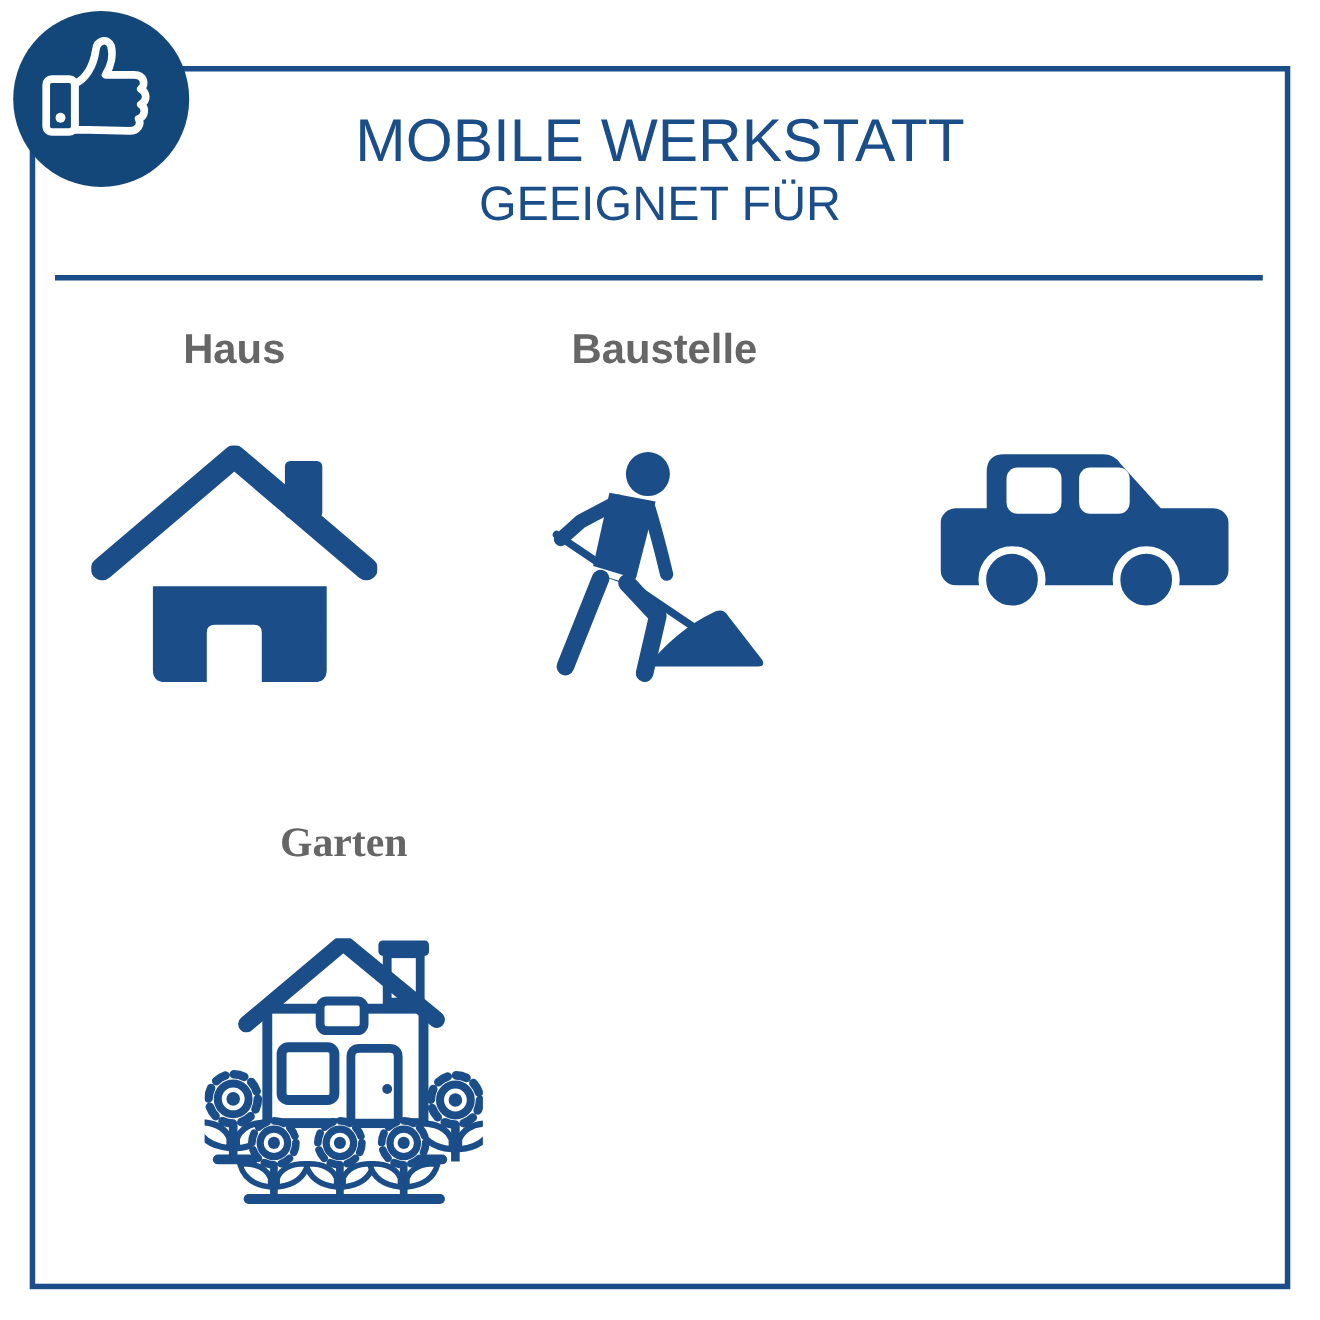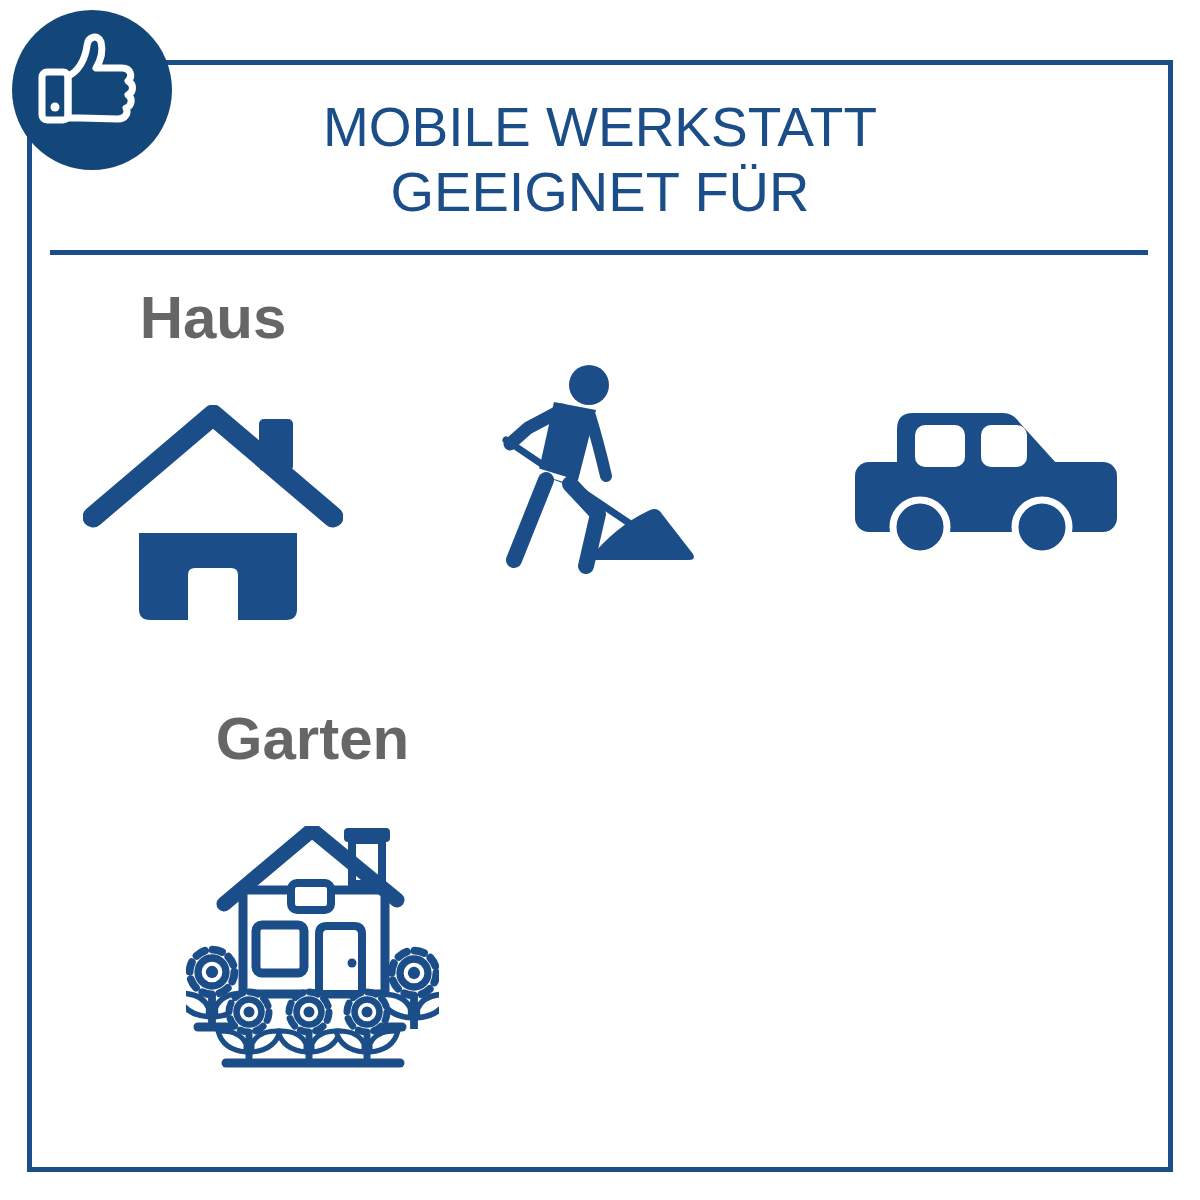--- a/index.html
+++ b/index.html
@@ -12,39 +12,39 @@
     border:5px solid var(--primary-blue,#1b4d88); box-sizing:border-box; background:#fff;
   }
   .badge { position:absolute; left:10px; top:8px; width:164px; height:164px; }
   .title {
     position:absolute; left:4px; top:100px; width:1192px; text-align:center;
     font-size:55px; font-weight:normal; letter-spacing:0px;
     color:var(--primary-blue,#1b4d88); line-height:1;
   }
   .subtitle {
     position:absolute; left:0; top:164px; width:1200px; text-align:center;
-    font-size:56px; font-weight:normal; color:var(--primary-blue,#1b4d88); line-height:1;
+    font-size:44px; font-weight:normal; color:var(--primary-blue,#1b4d88); line-height:1;
   }
   .divider {
     position:absolute; left:50px; top:250px; width:1098px; height:5px;
     background:var(--primary-blue,#1b4d88);
   }
   .cell { position:absolute; text-align:center; color:var(--primary-blue,#1b4d88); }
   .cell .lbl {
-    font-size:60px; font-weight:bold; color:var(--label-gray,#666); line-height:46px;
+    font-size:38px; font-weight:bold; color:var(--label-gray,#666); line-height:46px;
     white-space:nowrap;
   }
   .cell svg { display:block; margin-left:auto; margin-right:auto; }
   .cell-haus      { left:83px;  top:295px; width:260px; }
   .cell-haus svg      { margin-top:64px; }
   .cell-baustelle { left:498px; top:295px; width:212px; }
   .cell-baustelle svg { margin-top:69px; }
   .cell-kfz       { left:855px; top:295px; width:262px; }
   .cell-kfz svg       { margin-top:112px; }
-  .cell-garten    { left:186px; top:716px; width:253px; }
+  .cell-garten    { left:186px; top:743px; width:253px;font-family:Liberation Serif, serif; }
   .cell-garten svg    { margin-top:64px; }
   .cell-camping   { left:738px; top:730px; width:300px; }
   .cell-camping svg   { margin-top:112px; }
 </style>
 </head>
 <body>
 
 <div class="stage">
 
   <div class="card"></div>
@@ -67,20 +67,21 @@
   <div class="cell cell-haus">
     <div class="lbl">Haus</div>
     <svg width="260" height="232" viewBox="0 0 260 232">
       <rect x="176" y="14" width="34" height="52" rx="5" fill="currentColor"></rect>
       <path d="M10 112 L130 10 L250 112" fill="none" stroke="currentColor" stroke-width="21" stroke-linecap="round" stroke-linejoin="round"></path>
       <path d="M56 128 H214 V204 Q214 215 203 215 H155 V170 Q155 163 148 163 H112 Q105 163 105 170 V215 H67 Q56 215 56 204 Z" fill="currentColor"></path>
     </svg>
   </div>
 
   <div class="cell cell-baustelle">
+    <div class="lbl">Baustelle</div>
     <svg width="212" height="217" viewBox="0 0 212 217">
       <path d="M8 76 L168 184" fill="none" stroke="currentColor" stroke-width="7" stroke-linecap="round"></path>
       <path d="M90 196 Q118 162 150 147 Q159 142 164 150 L195 190 Q198 196 191 196 Z" fill="currentColor"></path>
       <circle cx="91" cy="21" r="20" fill="currentColor"></circle>
       <path d="M56 38 L98 46 L78 124 L40 110 Z" fill="currentColor"></path>
       <path d="M36 106 L82 120" stroke="#ffffff" stroke-width="6" fill="none"></path>
       <path d="M48 116 L16 196" fill="none" stroke="currentColor" stroke-width="16" stroke-linecap="round"></path>
       <path d="M72 120 L100 150 L88 202" fill="none" stroke="currentColor" stroke-width="16" stroke-linecap="round" stroke-linejoin="round"></path>
       <path d="M64 46 L30 64 L12 80" fill="none" stroke="currentColor" stroke-width="13" stroke-linecap="round" stroke-linejoin="round"></path>
       <path d="M92 52 C100 78 104 95 108 112" fill="none" stroke="currentColor" stroke-width="12" stroke-linecap="round"></path>

